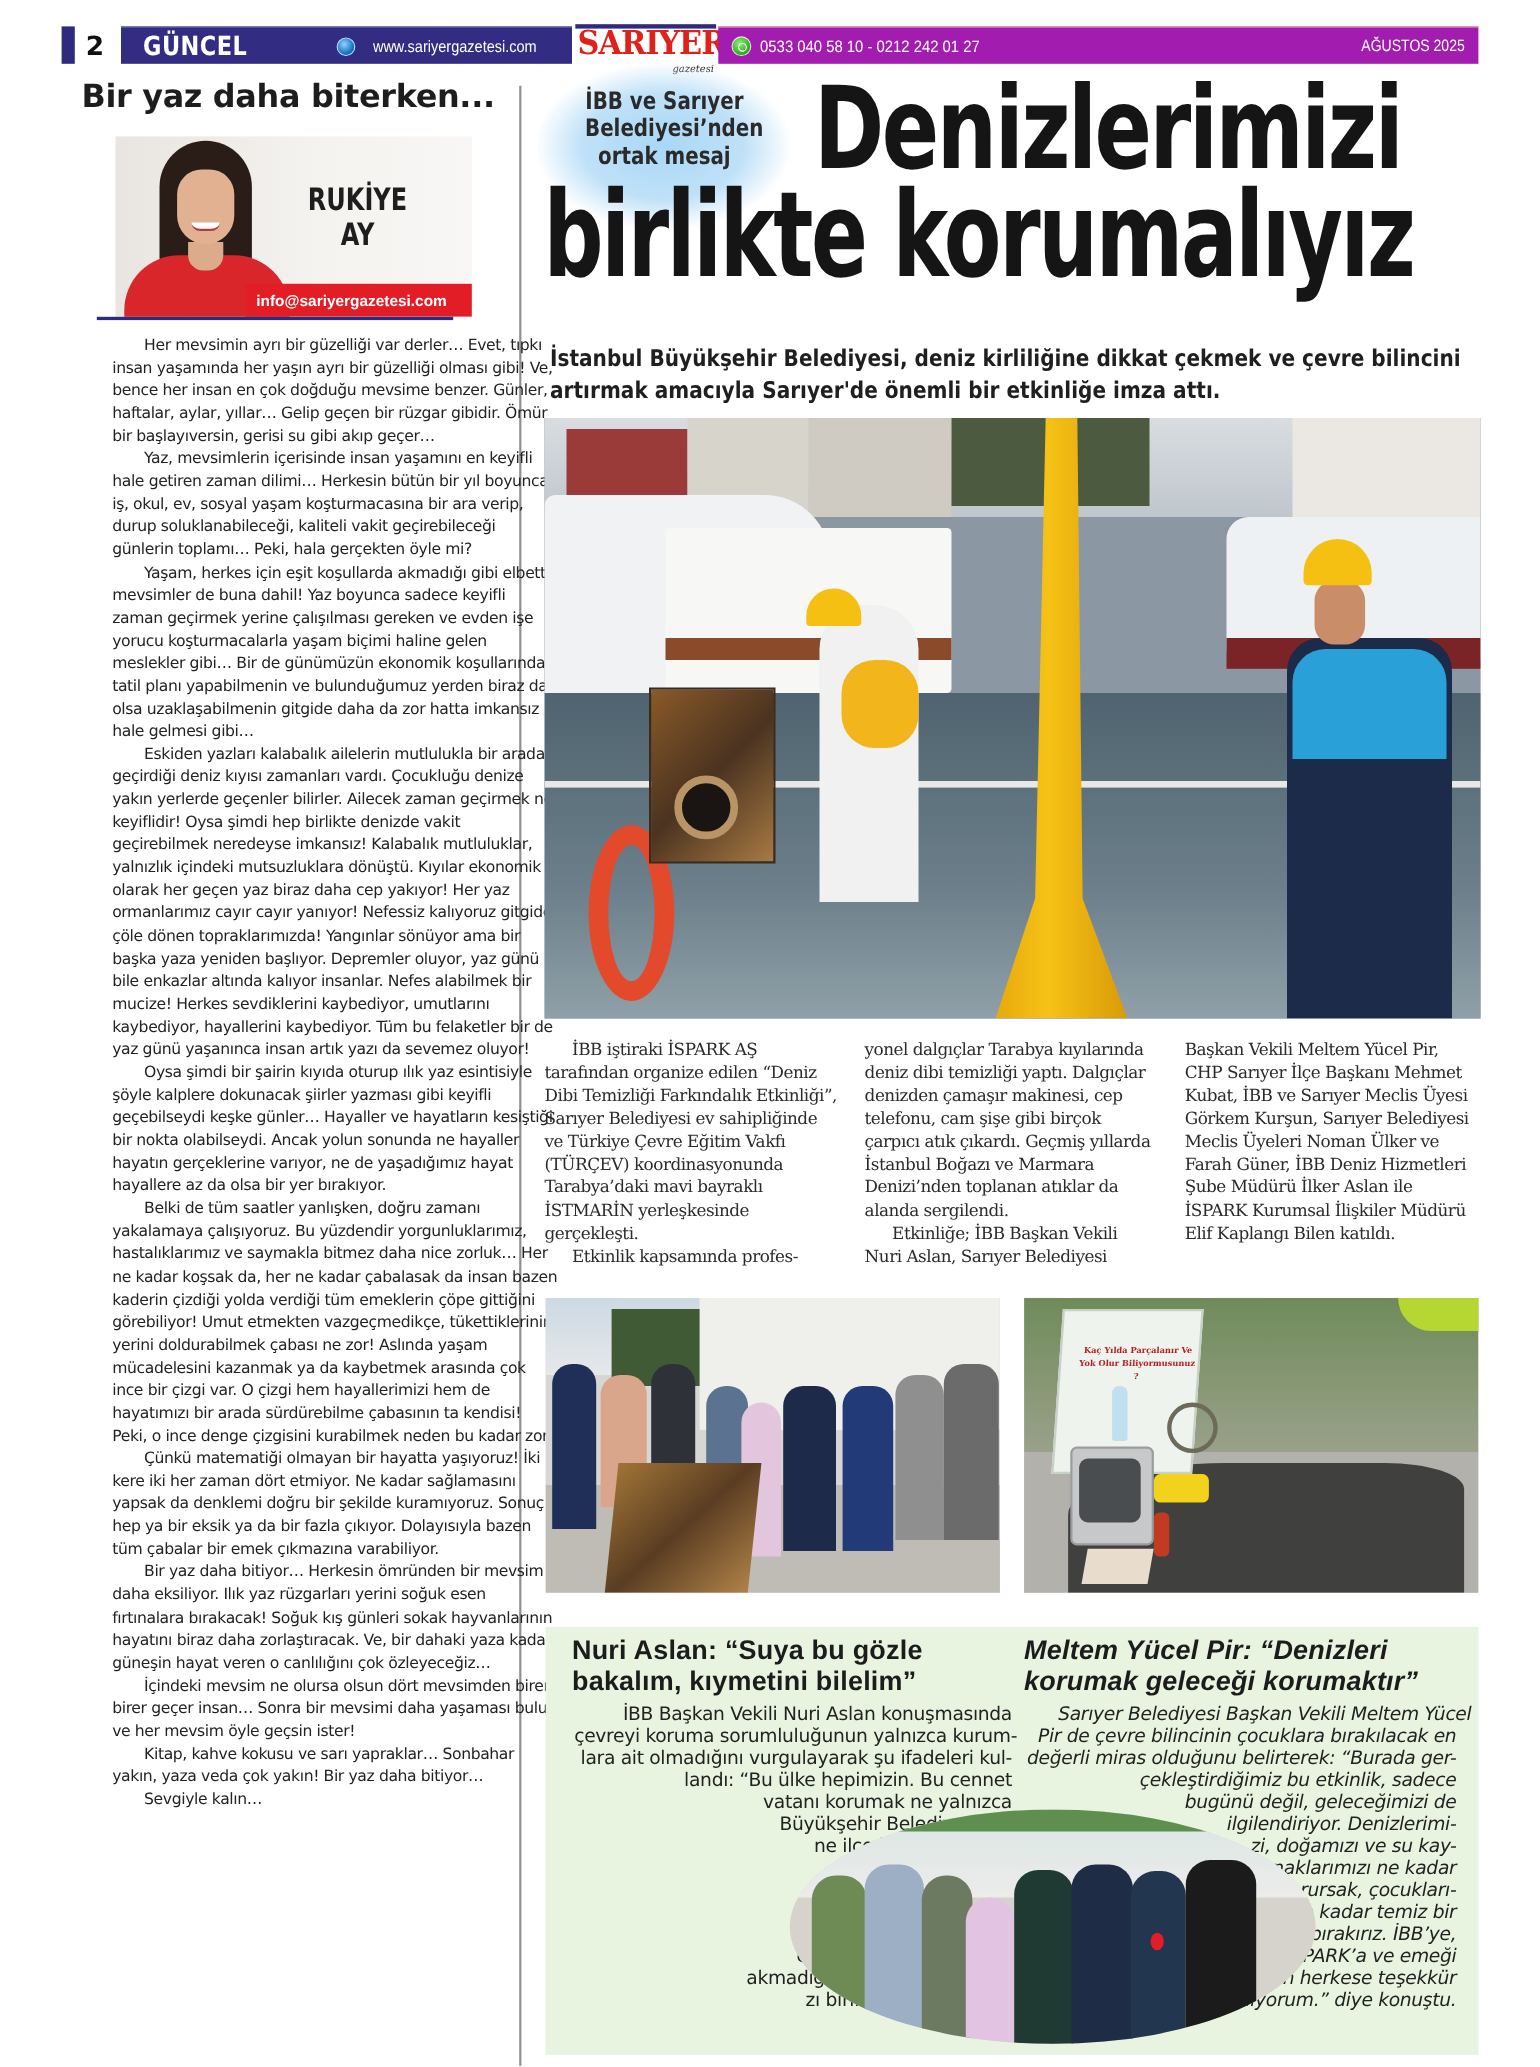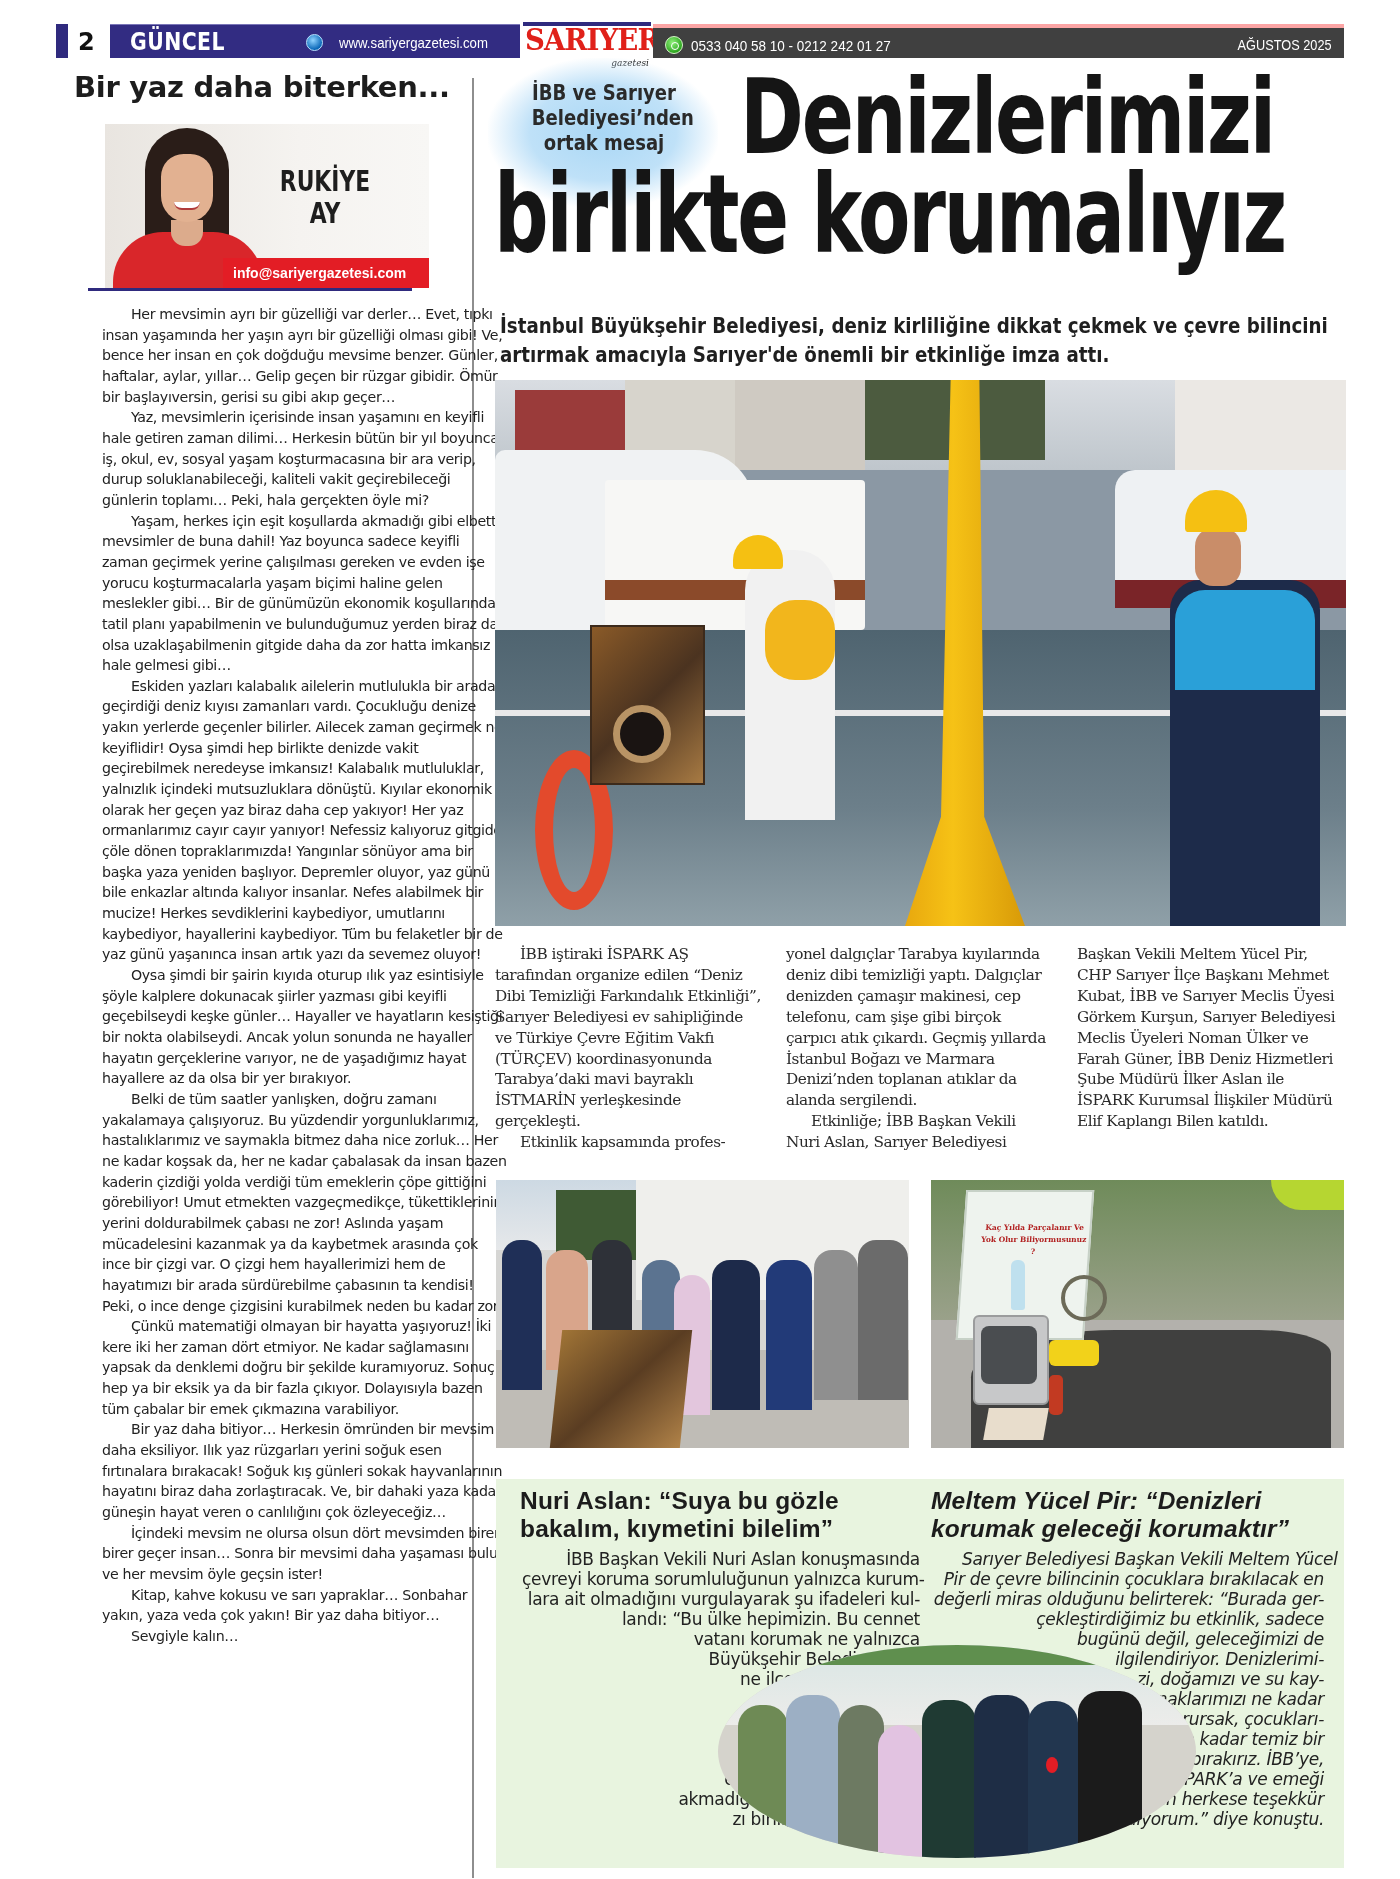--- a/index.html
+++ b/index.html
@@ -12,21 +12,21 @@
   .pg-num { position: absolute; left: 22px; top: 0; height: 34px; line-height: 36px; font-weight: bold; font-size: 24px; color: #111; font-family: "DejaVu Sans", sans-serif; }
   .bar-left { position: absolute; left: 54px; top: 0; width: 410px; height: 34px; background: #322c82; border-top: 1px solid #7a76b8; }
   .section-name { position: absolute; left: 20px; top: 0; line-height: 35px; font-weight: bold; font-size: 24px; color: #ffffff; letter-spacing: 0.5px; font-family: "DejaVu Sans", sans-serif; transform: scaleX(0.85); transform-origin: left center; }
   .web-wrap { position: absolute; right: 12px; top: 0; height: 34px; display: flex; align-items: center; gap: 16px; }
   .globe { width: 17px; height: 17px; border-radius: 50%; background: radial-gradient(circle at 40% 35%, #8fd3ff, #0a67b8 70%, #063d6e); border: 1px solid #b7e3ff; }
   .web-url { color: #fff; font-size: 15px; font-family: "Liberation Sans", sans-serif; transform: scaleX(0.88); transform-origin: left center; white-space: nowrap; }
   .logo { position: absolute; left: 467px; top: -2px; width: 128px; height: 42px; background: #fff; }
   .logo-top { position: absolute; left: 0; top: 0; width: 128px; height: 4px; background: #2f2a7e; }
   .logo-text { position: absolute; left: 2px; top: 3px; font-family: "DejaVu Serif", serif; font-weight: bold; font-size: 30px; color: #e0211a; letter-spacing: -1px; line-height: 30px; transform: scaleX(0.92); transform-origin: left top; }
   .logo-sub { position: absolute; right: 2px; bottom: -4px; font-family: "DejaVu Serif", serif; font-style: italic; font-size: 9px; color: #222; }
-  .bar-right { position: absolute; left: 597px; top: 0; width: 691px; height: 34px; background: #404040; border-top: 4px solid #fca5a5; }
+  .bar-right { position: absolute; left: 597px; top: 0; width: 691px; height: 34px; background: #a21caf; border-top: 1px solid #fca5a5; }
   .phone-wrap { position: absolute; left: 12px; top: 0; height: 34px; display: flex; align-items: center; gap: 8px; }
   .wa { width: 18px; height: 18px; border-radius: 50%; background: radial-gradient(circle at 40% 35%, #8ef07a, #2da61f 70%, #1c6d13); border: 1px solid #d5f7c7; position: relative; }
   .wa::after { content: ""; position: absolute; left: 5px; top: 5px; width: 6px; height: 6px; border: 1.5px solid #fff; border-radius: 50%; }
   .phones { color: #fff; font-size: 15px; transform: scaleX(0.9); transform-origin: left center; white-space: nowrap; }
   .issue-date { position: absolute; right: 12px; top: 0; line-height: 34px; color: #fff; font-size: 15px; transform: scaleX(0.85); transform-origin: right center; white-space: nowrap; }
 
   
   .col-divider { position: absolute; left: 472px; top: 78px; width: 2px; height: 1800px; background: #8e8e8e; }
   .col-title { position: absolute; left: 74px; top: 70px; font-family: "DejaVu Sans", sans-serif; font-weight: bold; font-size: 29px; color: #1d1d1d; letter-spacing: -0.3px; white-space: nowrap; }
   .author-card { position: absolute; left: 105px; top: 124px; width: 324px; height: 164px; background: linear-gradient(90deg, #e9e5e0 0%, #f5f3f0 60%, #f8f7f5 100%); overflow: hidden; }

